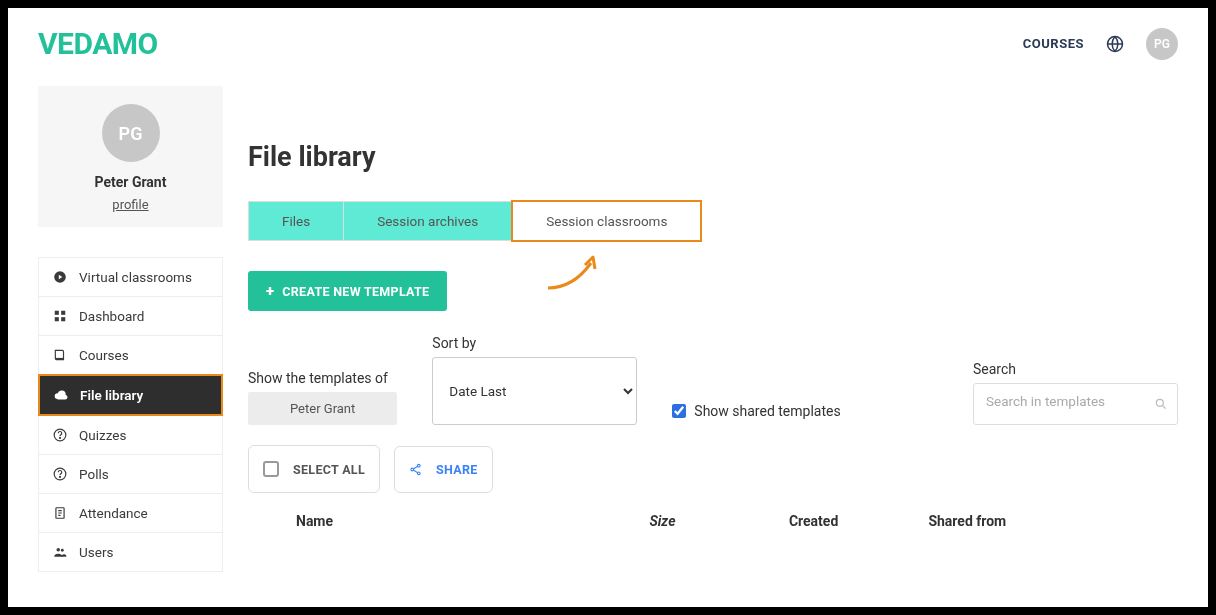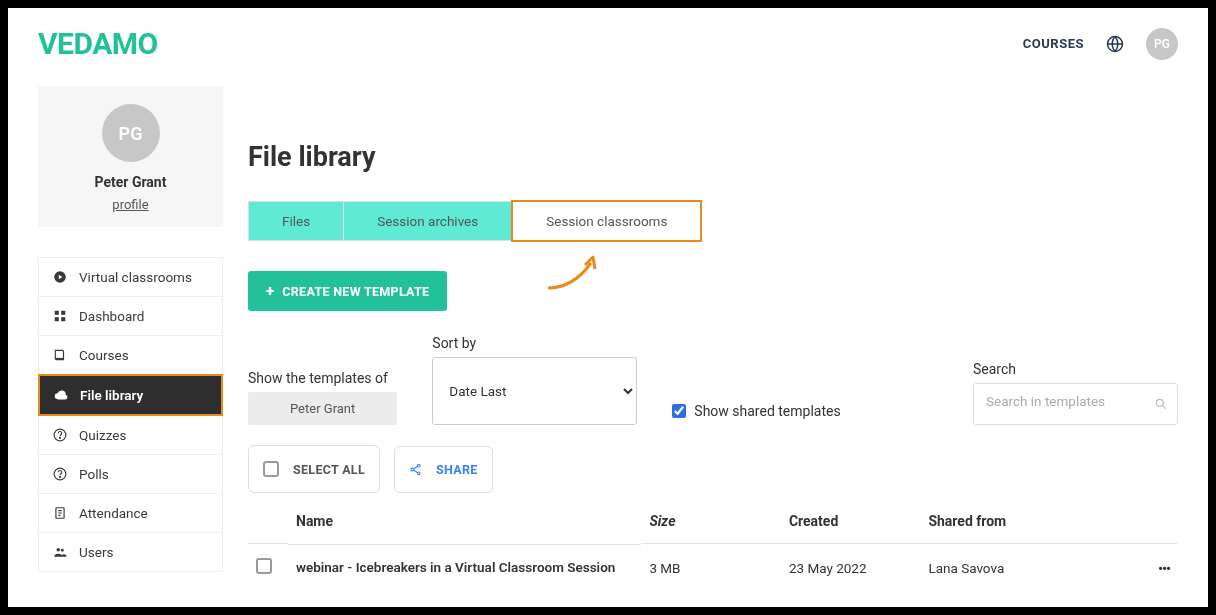--- a/index.html
+++ b/index.html
@@ -239,27 +239,17 @@
           <tr>
             <th class="colchk"></th>
             <th style="width:38%;">Name</th>
             <th style="width:15%;font-style:italic;">Size</th>
             <th style="width:15%;">Created</th>
             <th>Shared from</th>
             <th style="width:40px;"></th>
           </tr>
         </thead>
         <tbody>
-          <tr>
-            <td><span class="row-chk"></span></td>
-            <td class="name-cell">
-                <span>webinar - Icebreakers in a Virtual Classroom Session</span>
-              </td>
-            <td>3 MB</td>
-            <td>23 May 2022</td>
-            <td>Lana Savova</td>
-            <td class="more-ic"><span>•••</span></td>
-          </tr>
         </tbody>
       </table>
     </main>
   </div>
 </div>
 
 </body></html>

